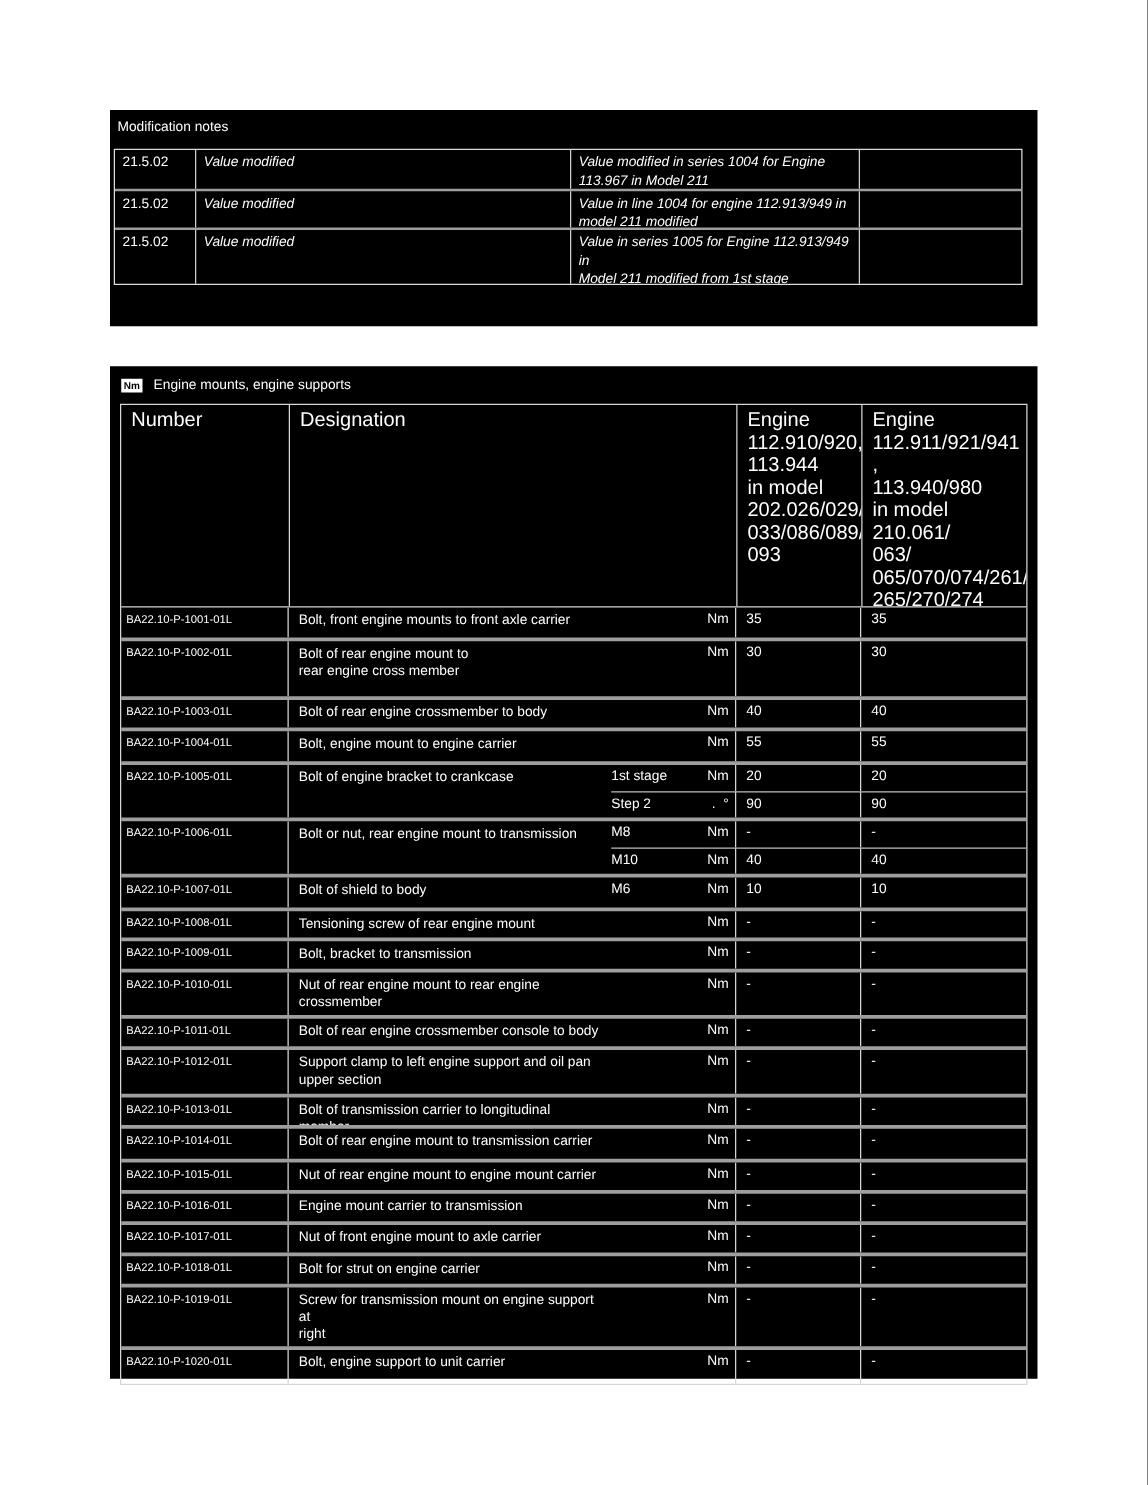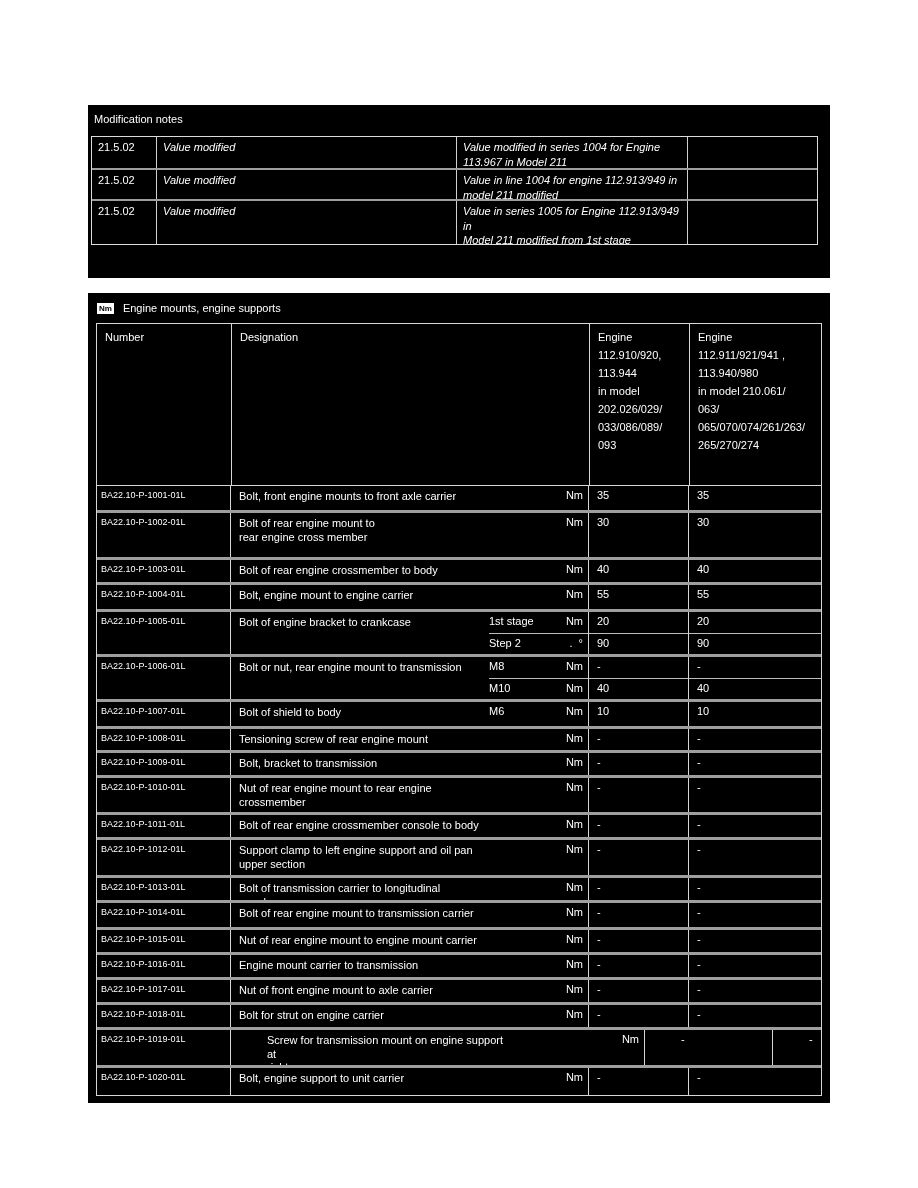--- a/index.html
+++ b/index.html
@@ -2,34 +2,34 @@
 <html><head>
 <meta charset="utf-8">
 <style>
   html,body{margin:0;padding:0;}
   body{
     width:918px;height:1188px;position:relative;background:#ffffff;
     font-family:"Liberation Sans", sans-serif;
   }
   .panel{position:absolute;background:#000;color:#fff;box-sizing:border-box;}
   
-  #p1{left:88px;top:105px;width:742px;height:173px;padding:5px 11px 5px 3px;}
+  #p1{left:88px;top:88px;width:742px;height:173px;padding:5px 11px 5px 3px;}
   .box-title{font-size:11px;line-height:14px;margin:2px 0 10px 3px;color:#fff;}
   .t1{border:1px solid #dcdcdc;width:727px;box-sizing:border-box;}
   .t1row{display:grid;grid-template-columns:64px 300px 231px 1fr;box-sizing:border-box;}
   .t1row + .t1row{border-top:2px solid #9e9e9e;}
   .t1c{padding:3px 6px;font-size:11px;line-height:14.5px;white-space:pre-line;box-sizing:border-box;overflow:hidden;}
   .t1c.b{border-left:1px solid #cfcfcf;font-style:italic;}
   
   #p2{left:88px;top:293px;width:742px;height:810px;padding:6px 8px;}
   .p2titlebar{display:flex;align-items:center;gap:9px;font-size:11px;margin:1px 0 7px 1px;height:16px;}
   .nm-icon{background:#fff;color:#000;font-size:8px;font-weight:bold;line-height:9px;padding:1px 2px;display:inline-block;}
   .t2{border:1px solid #d6d6d6;width:726px;box-sizing:border-box;}
   .t2head{display:grid;grid-template-columns:134px 358px 100px 1fr;height:162px;box-sizing:border-box;border-bottom:1px solid #d6d6d6;}
-  .h{padding:4px 8px;font-size:11px;line-height:18px;white-space:pre-line;box-sizing:border-box;overflow:hidden;}
+  .h{padding:4px 8px;font-size:16px;line-height:18px;white-space:pre-line;box-sizing:border-box;overflow:hidden;}
   .h.b{border-left:1px solid #d6d6d6;}
   .t2row{display:grid;grid-template-columns:134px 258px 100px 100px 1fr;box-sizing:border-box;overflow:hidden;}
   .t2row + .t2row{border-top:3px solid #9e9e9e;}
   .c-number{grid-column:1;font-size:9px;line-height:11px;padding:4px 4px;border-right:1px solid #d6d6d6;box-sizing:border-box;}
   .c-desig{grid-column:2;font-size:11px;line-height:13.5px;padding:4px 8px;white-space:pre-line;box-sizing:border-box;}
   .c-qu{grid-column:3;display:flex;justify-content:space-between;align-items:flex-start;
         padding:3px 5px 2px 0;font-size:11px;line-height:13px;border-right:1px solid #d6d6d6;box-sizing:border-box;}
   .c-qu .unit{white-space:pre;}
   .c-v1{grid-column:4;font-size:11px;line-height:13px;padding:3px 8px;border-right:1px solid #d6d6d6;box-sizing:border-box;}
   .c-v2{grid-column:5;font-size:11px;line-height:13px;padding:3px 8px;box-sizing:border-box;}
@@ -279,21 +279,21 @@
         <div class="t2row" style="height: 25px;">
           <div class="c-number" style="grid-row: 1 / span 1;">BA22.10-P-1018-01L</div>
           <div class="c-desig" style="grid-row: 1 / span 1;">Bolt for strut on engine carrier</div>
           <div class="c-qu" style="grid-row: 1;">
             <span class="qual"></span>
             <span class="unit">Nm</span>
           </div>
           <div class="c-v1" style="grid-row: 1;">-</div>
           <div class="c-v2" style="grid-row: 1;">-</div>
         </div>
-        <div class="t2row" style="height: 38px; gap: 28px;">
+        <div class="t2row" style="height: 50px;">
           <div class="c-number" style="grid-row: 1 / span 1;">BA22.10-P-1019-01L</div>
           <div class="c-desig" style="grid-row: 1 / span 1;">Screw for transmission mount on engine support at
 right</div>
           <div class="c-qu" style="grid-row: 1;">
             <span class="qual"></span>
             <span class="unit">Nm</span>
           </div>
           <div class="c-v1" style="grid-row: 1;">-</div>
           <div class="c-v2" style="grid-row: 1;">-</div>
         </div>

